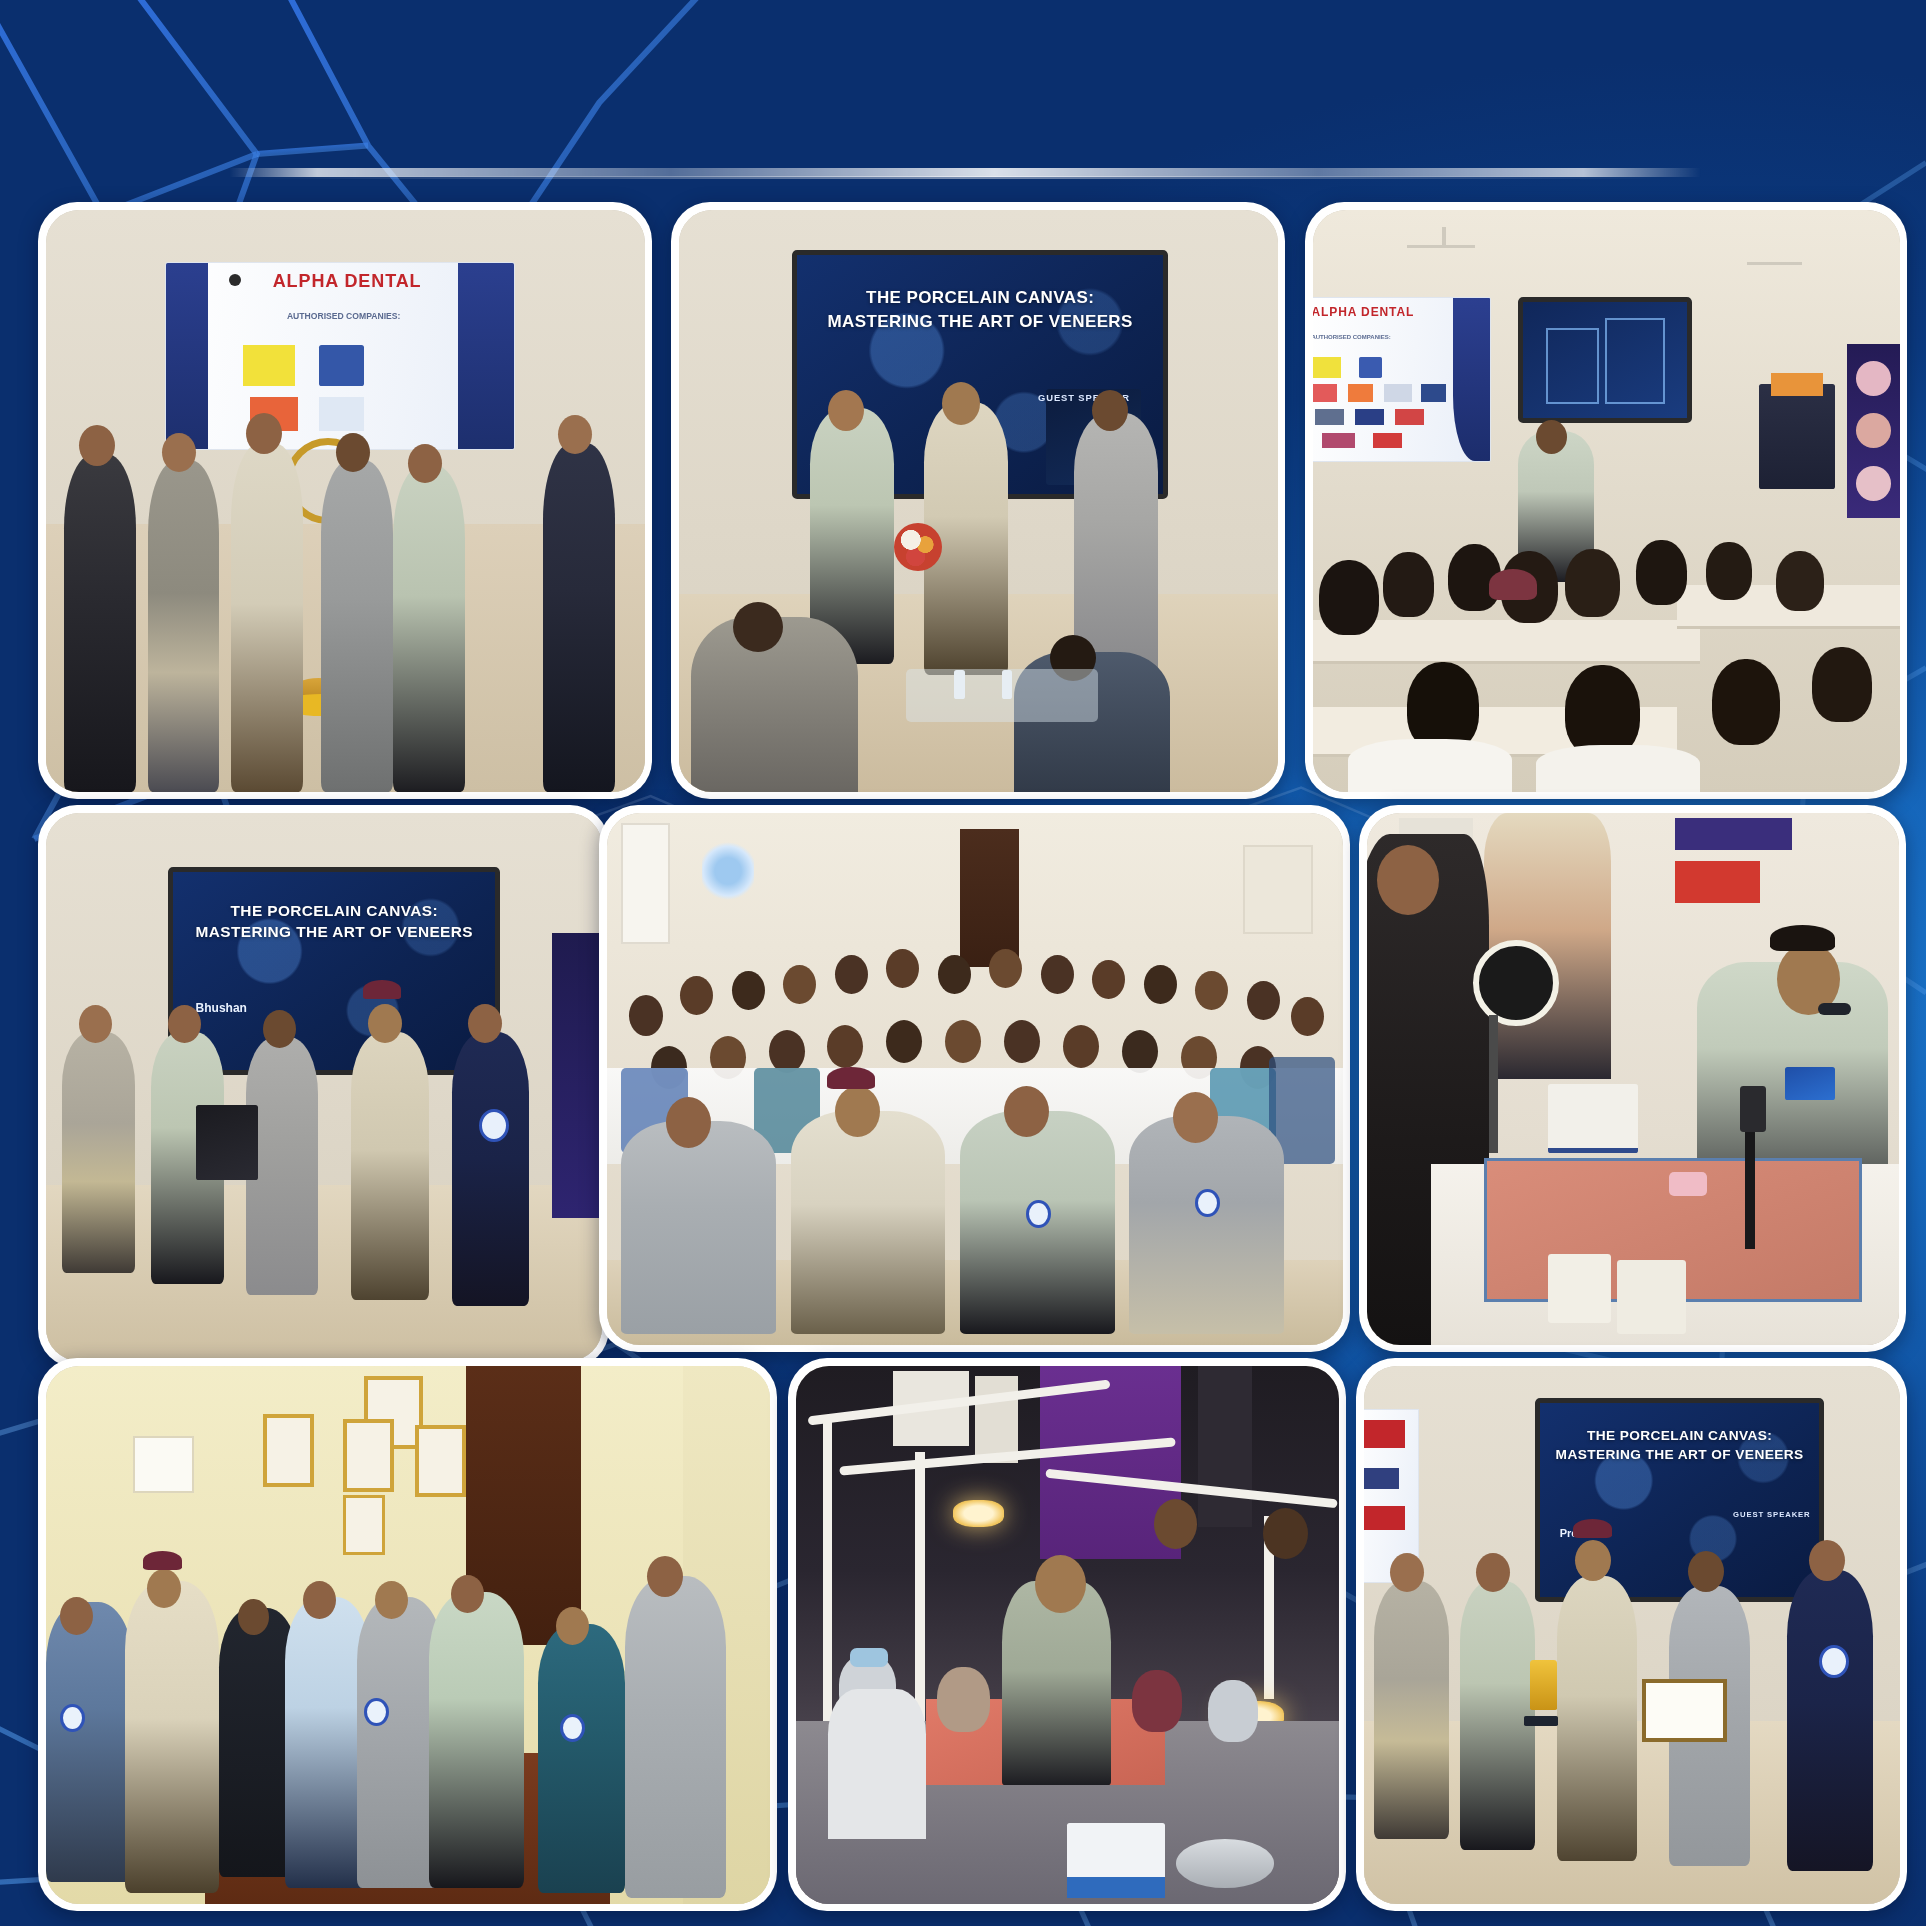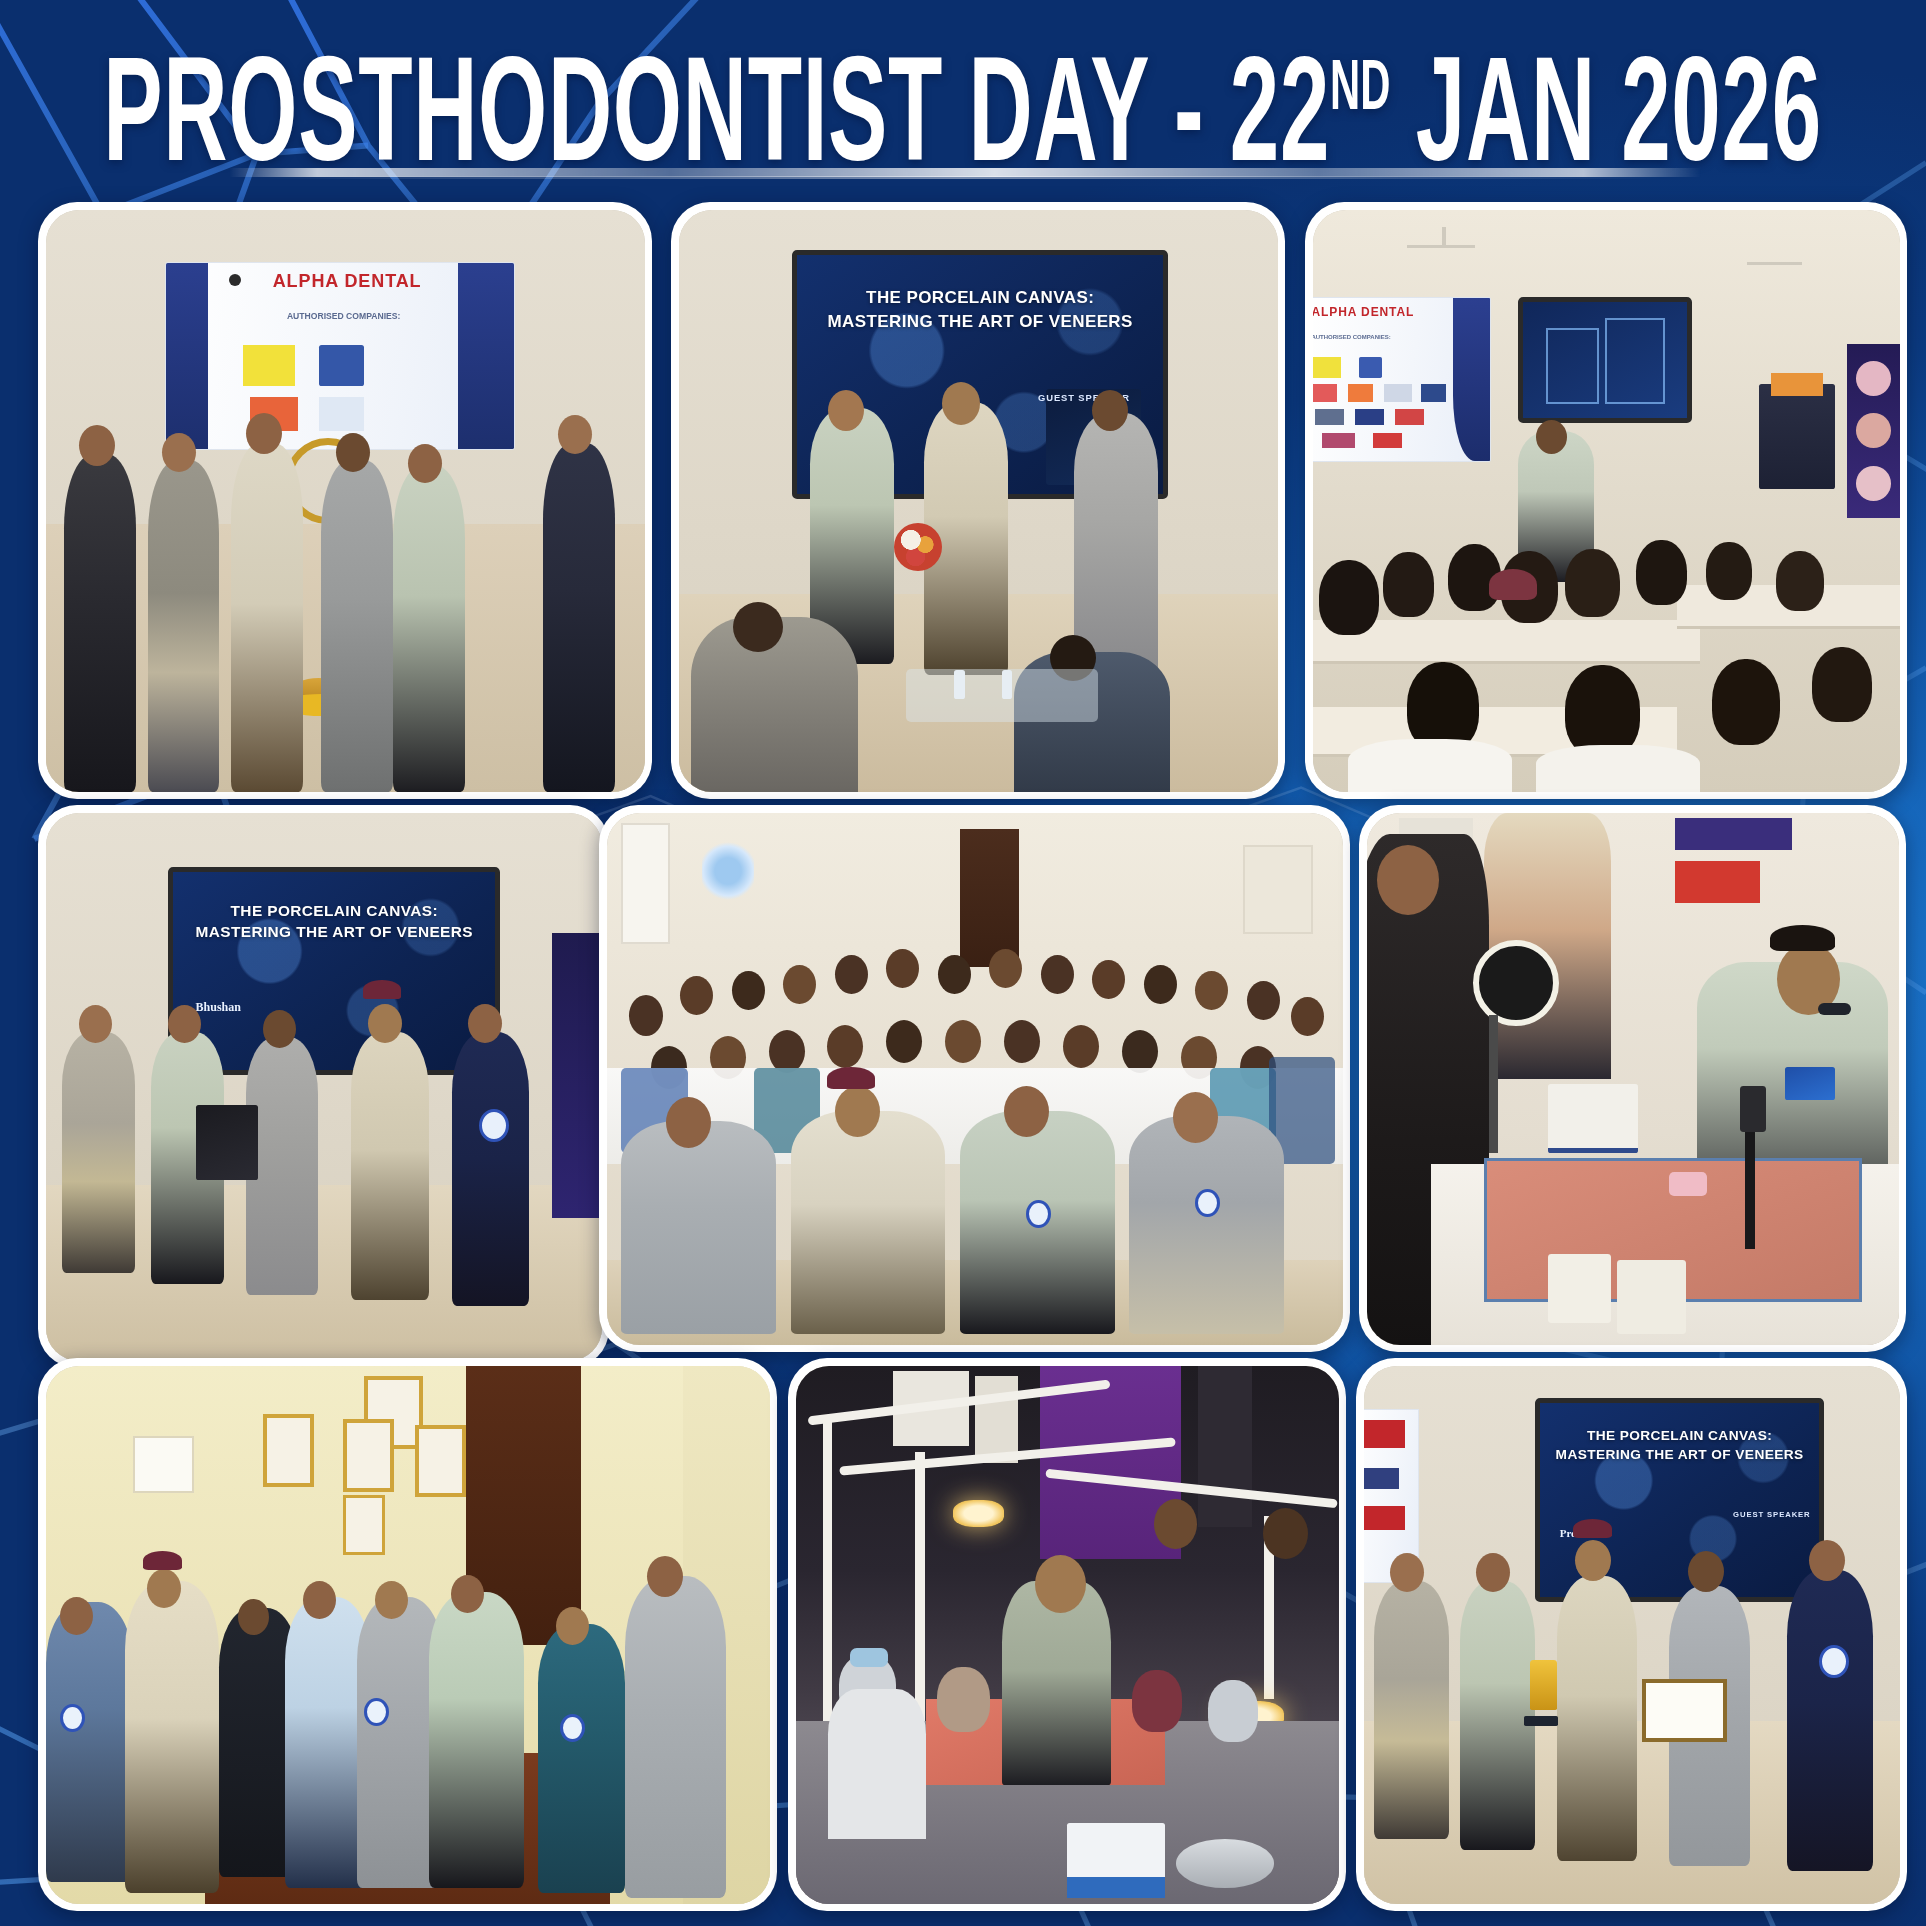--- a/index.html
+++ b/index.html
@@ -101,21 +101,21 @@
   .slide .gs{
     position:absolute;right:9%;bottom:26%;
     font-weight:700;letter-spacing:0.9px;color:#dce8ff;
   }
   .slide .hdbox{
     position:absolute;right:6%;bottom:4%;width:26%;height:40%;
     background:linear-gradient(160deg,#0c1c3e,#122a57);
     border-radius:3.4px;
   }
   .slide .docname{
-    position:absolute;left:7%;bottom:22%;font-weight:700;color:#eaf2ff;font-family:Liberation Serif, serif;
+    position:absolute;left:7%;bottom:22%;font-weight:700;color:#eaf2ff;
   }
   .banner{
     position:absolute;background:linear-gradient(100deg,#ffffff 0%,#f3f6fb 55%,#e8eef8 100%);
     border:1.7px solid #dfe5ee;overflow:hidden;
   }
   .banner .bt{color:#c2262b;font-weight:700;text-align:center;letter-spacing:0.9px;}
   .banner .bs{color:#2b3b6b;text-align:center;font-weight:700;}
   .person{position:absolute;bottom:0;border-radius:40% 40% 6% 6%/22% 22% 3% 3%;}
   .head{position:absolute;border-radius:50%;background:#9a6f4e;}
   .crowd{position:absolute;inset:0;}
@@ -183,23 +183,20 @@
         <path d="M2020 1420 L2010 1620 L2180 1720"></path>
         <path d="M1760 1560 L2010 1620"></path>
       </g>
       <g stroke="#bcd8f7" stroke-opacity="0.18" stroke-width="3" fill="none">
         <path d="M620 980 L760 930 L900 990"></path>
         <path d="M1380 970 L1520 920 L1660 980"></path>
       </g>
     </svg>
   </div>
 
-  <div class="title-wrap">
-    <div class="title"><span>PROSTHODONTIST DAY - 22</span><sup>ND</sup><span> JAN 2026</span></div>
-  </div>
   <div class="title-underline"></div>
   <div class="title-underline2"></div>
 
   <div class="grid">
 
     <div class="ph" style="left:38px;top:202px;width:599px;height:582px;">
       <div class="inner">
         <div class="scene">
           <div class="wall"></div>
           <div class="floor" style="height:46%;"></div>

